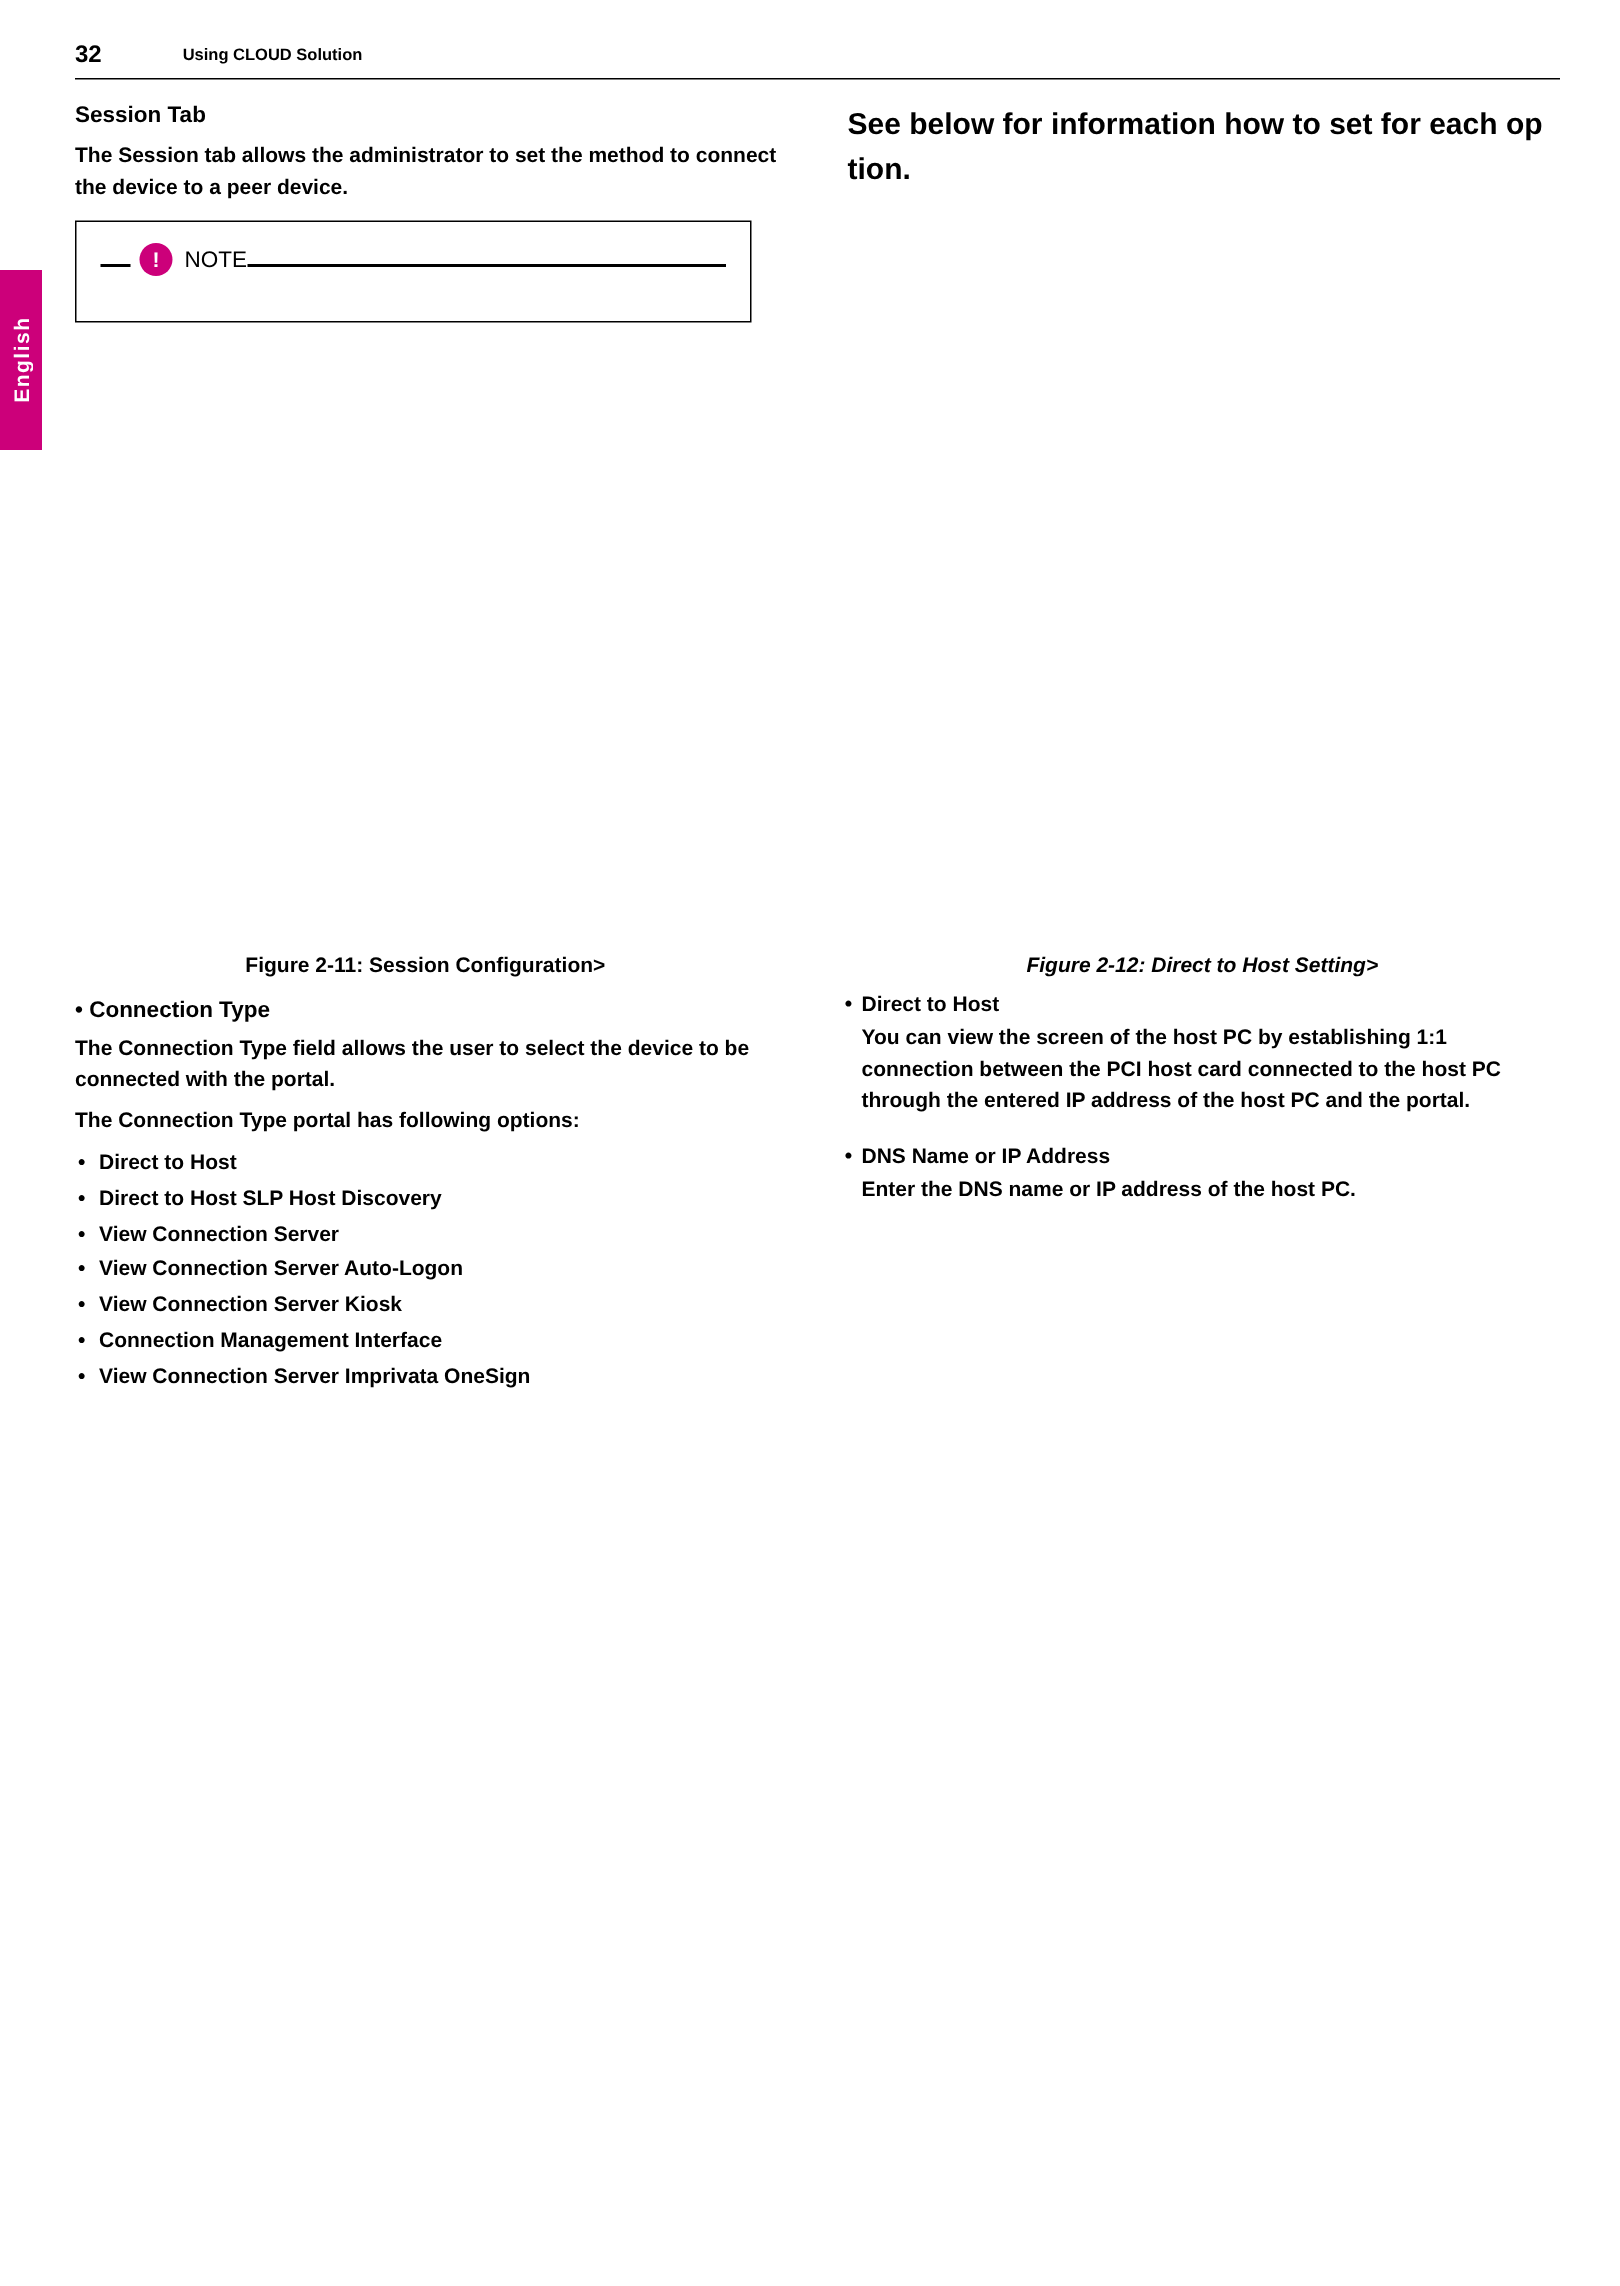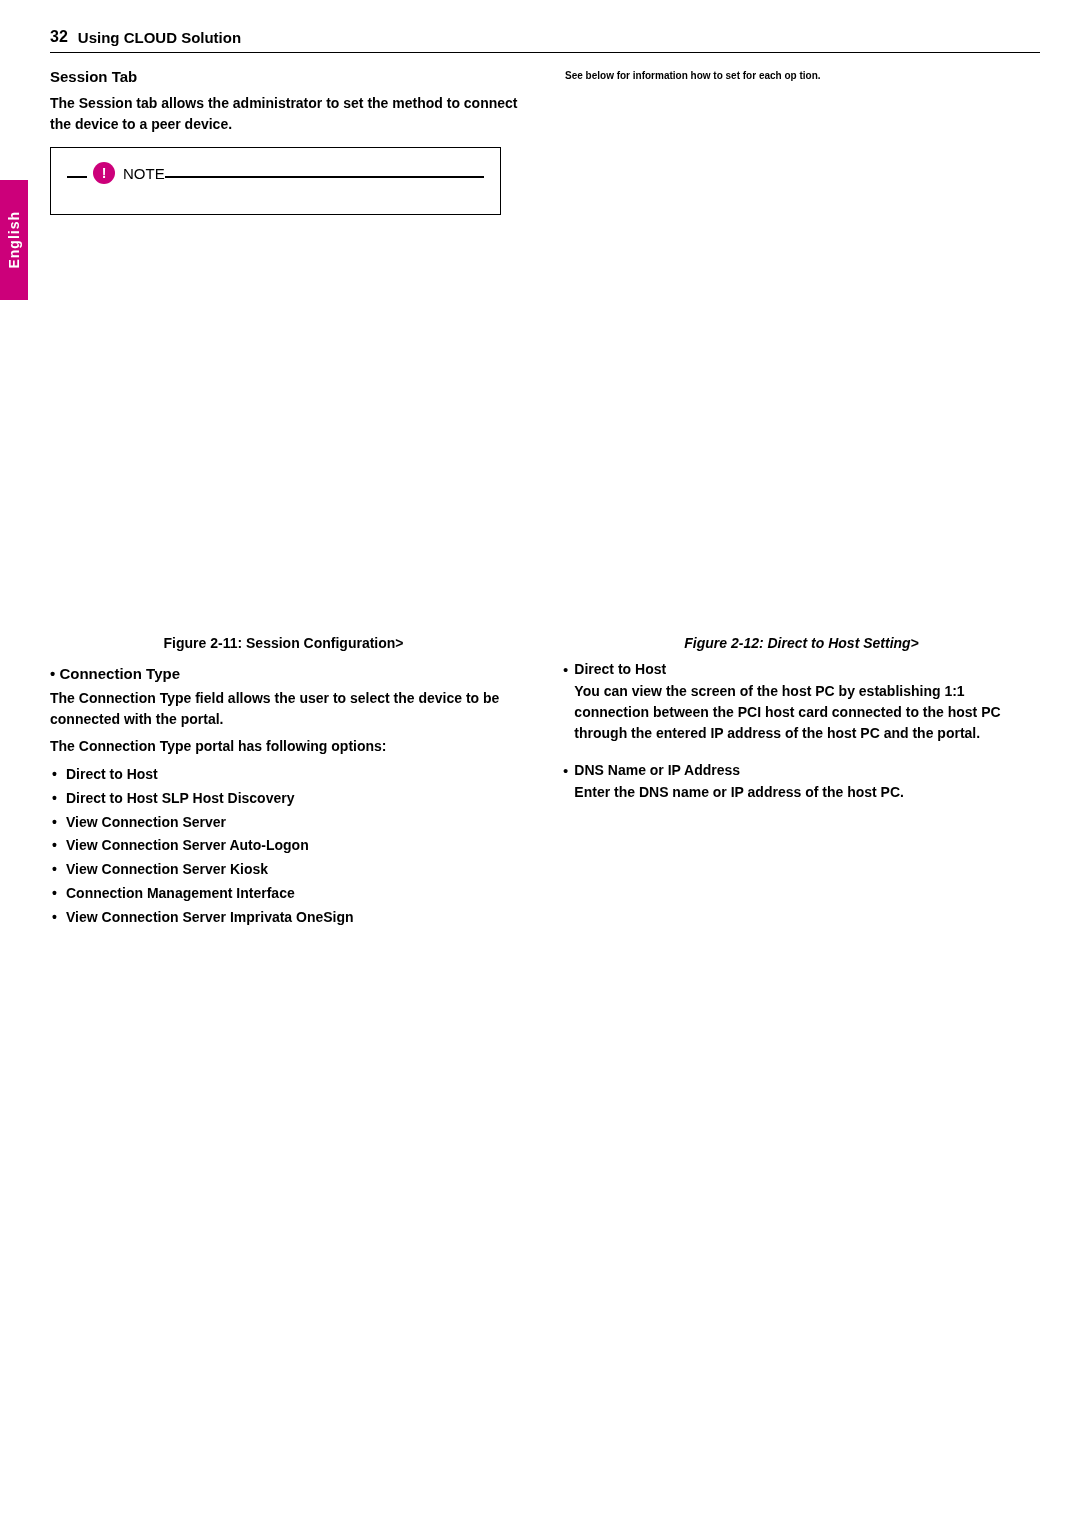--- a/index.html
+++ b/index.html
@@ -51,30 +51,31 @@
     
     .page-header {
       position: absolute;
       top: 28px;
       left: 50px;
       right: 40px;
       display: flex;
       align-items: center;
       border-bottom: 1px solid #000;
       padding-bottom: 6px;
+      gap: 44px;
     }
 
     .page-number {
       font-weight: bold;
       font-size: 16px;
       margin-right: 10px;
     }
 
     .header-title {
-      font-size: 15px;
+      font-size: 11px;
       font-weight: bold;
     }
 
     
     .content-area {
       position: absolute;
       top: 68px;
       left: 50px;
       right: 40px;
       bottom: 40px;
@@ -157,21 +158,21 @@
     }
 
     .note-bullet::before {
       content: "•";
       margin-right: 6px;
       flex-shrink: 0;
     }
 
     
     .right-top-text {
-      font-size: 10px;
+      font-size: 20px;
       font-weight: bold;
       line-height: 1.5;
       margin-top: 0;
     }
 
     
     .lower-section {
       margin-top: 420px;
     }
 

